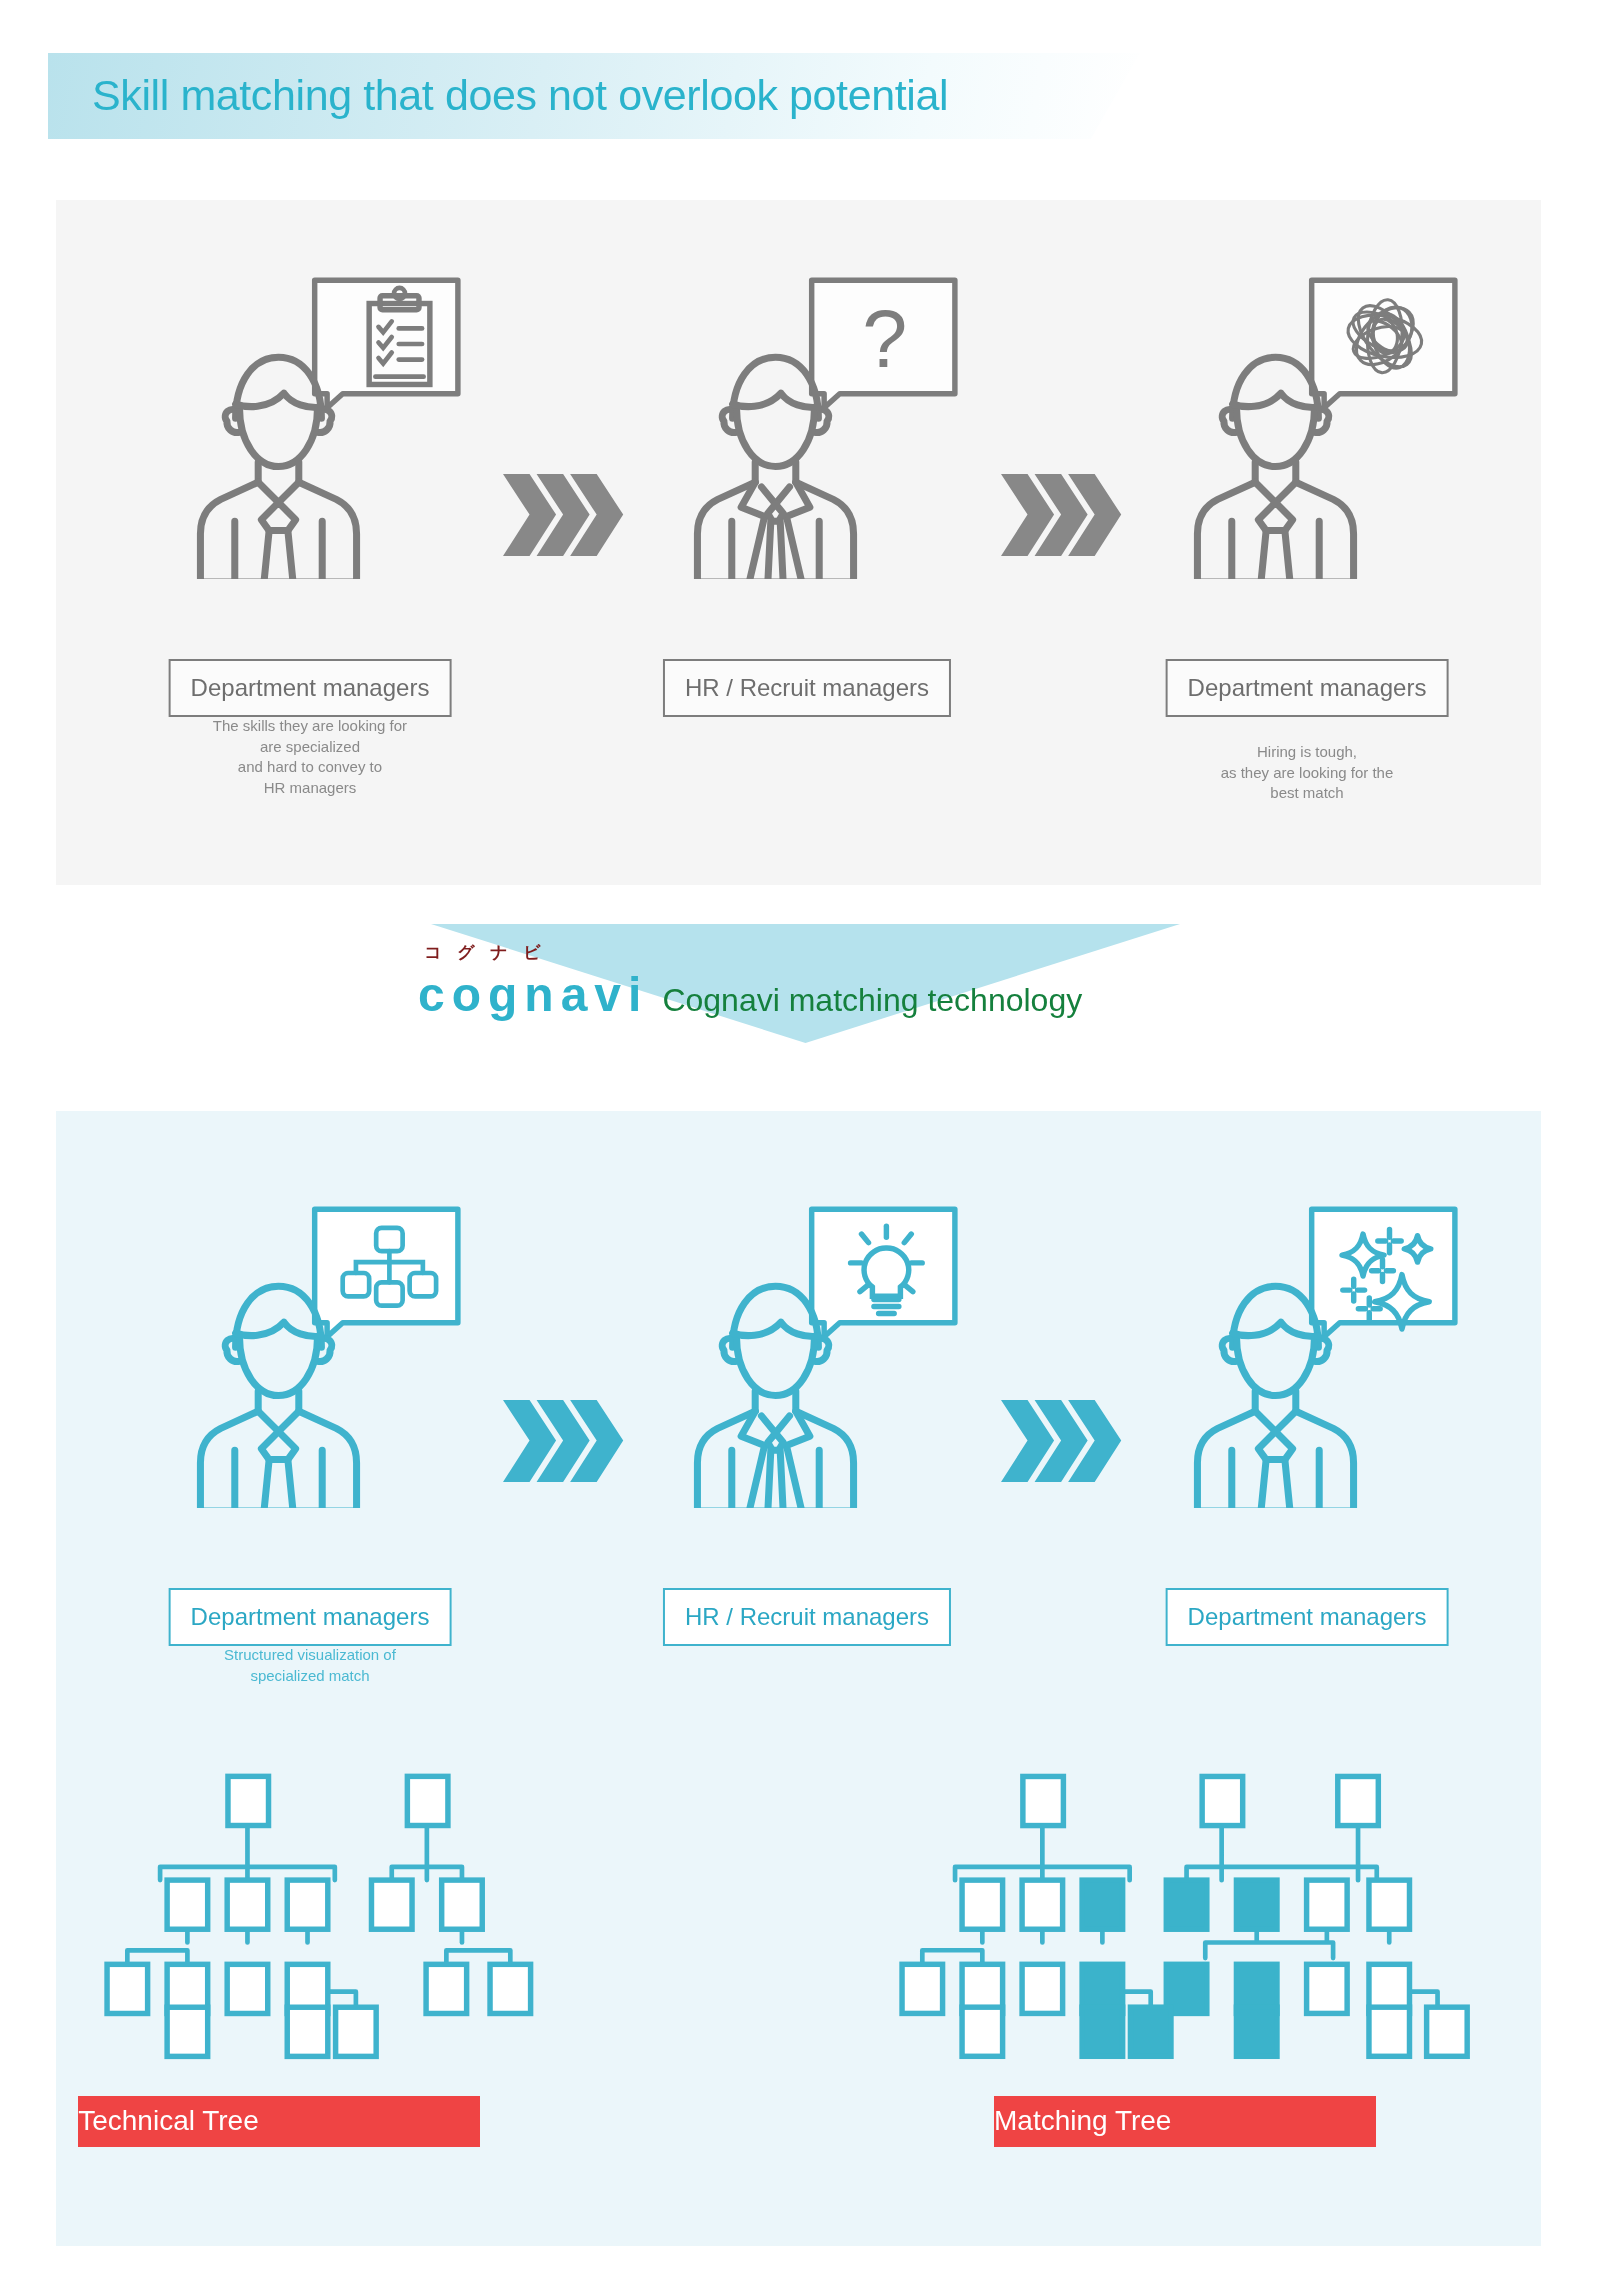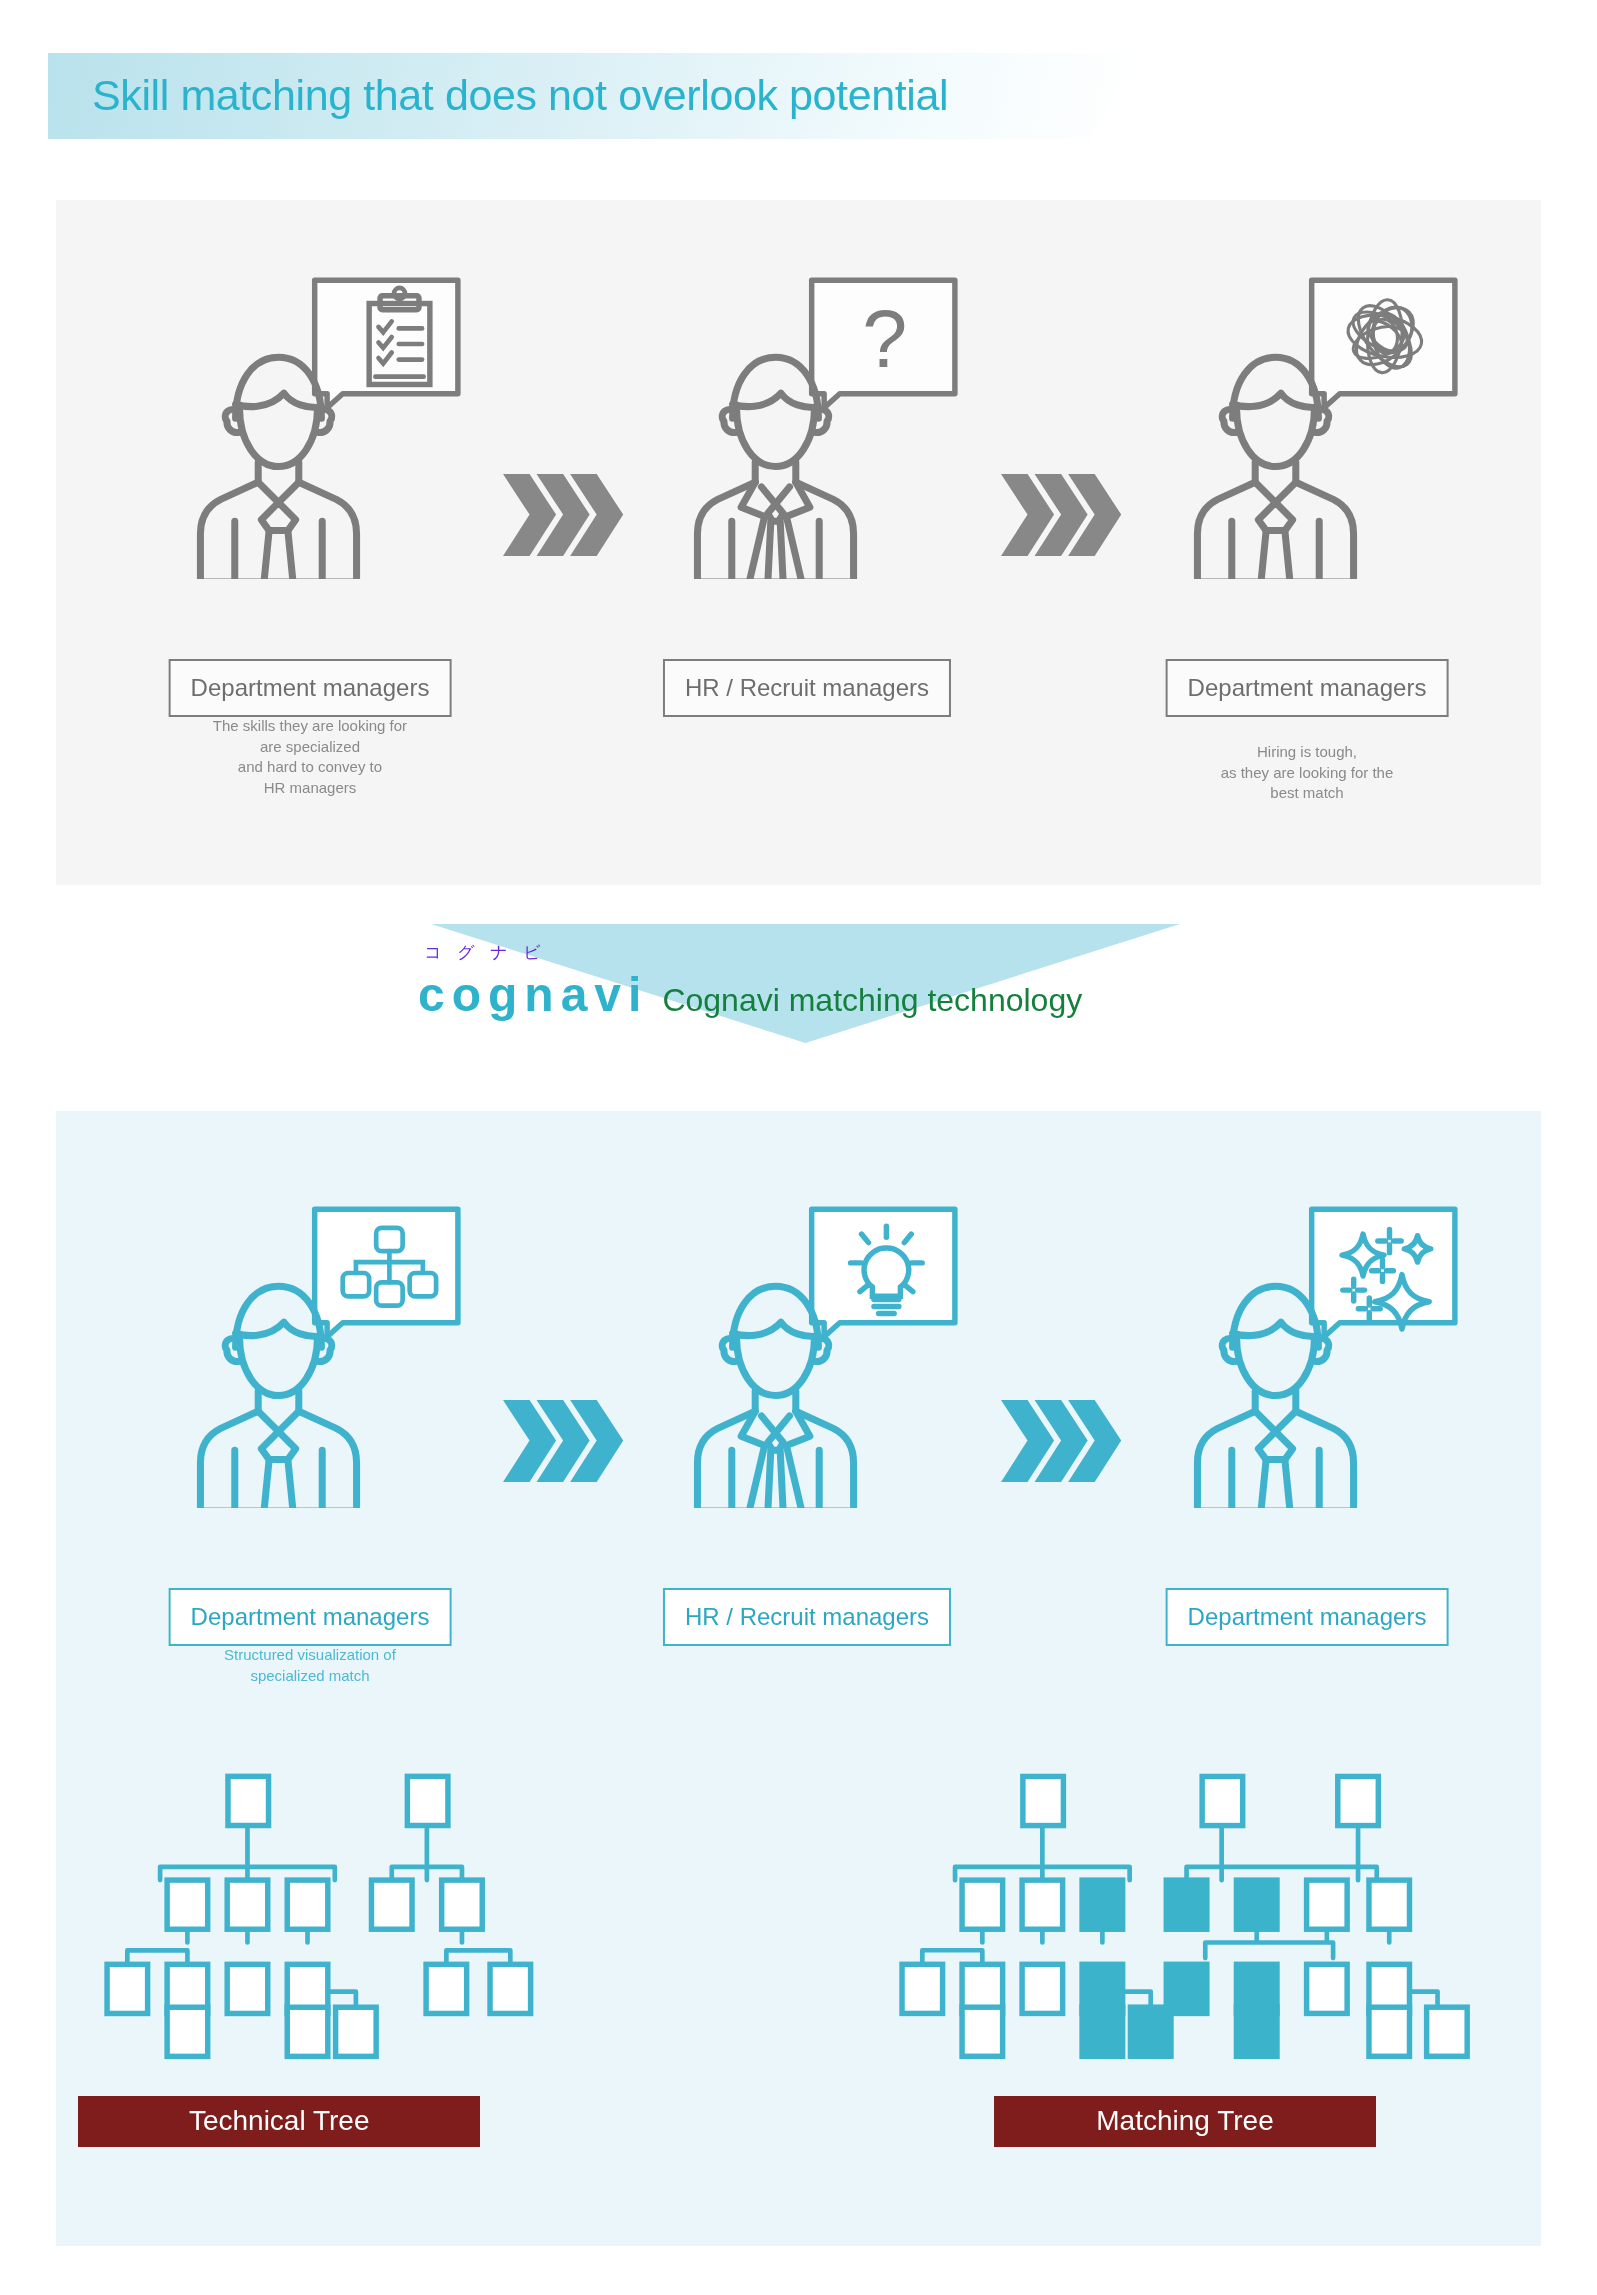--- a/index.html
+++ b/index.html
@@ -79,37 +79,37 @@
     background: #b5e2ed;
     clip-path: polygon(0 0, 100% 0, 50% 100%);
   }
   .cognavi-logo {
     position: absolute; left: 418px; top: 971px;
     display: flex; align-items: flex-end;
   }
   .logo-stack { position: relative; }
   .logo-kana {
     position: absolute; left: 6.2px; top: -30px;
-    font-size: 17px; letter-spacing: 15.6px; color: #6d28d9; font-weight: 400;
+    font-size: 17px; letter-spacing: 15.6px; color: #7f1d1d; font-weight: 700;
   }
   .logo-word {
     font-size: 48px; font-weight: 700; letter-spacing: 7px;
     color: #2fb2cb; line-height: 1;
   }
   .cognavi-tag {
     font-size: 32px; color: #15803d; margin-left: 14px;
     line-height: 1; position: relative; top: -3.1px; white-space: nowrap;
   }
 
   
   .tree-block { position: absolute; }
   .tree-svg { display: block; }
   .tree-label {
-    position: absolute; background: #7f1d1d; color: #ffffff;
-    text-align: center; font-size: 28px; padding: 9.4px 0;
+    position: absolute; background: #ef4444; color: #ffffff;
+    font-size: 28px; padding: 9.4px 0;
   }
 </style>
 </head>
 <body>
 
 <div class="page">
 
   <div class="banner">
     <div class="banner-shape"></div>
     <div class="banner-title">Skill matching that does not overlook potential</div>

